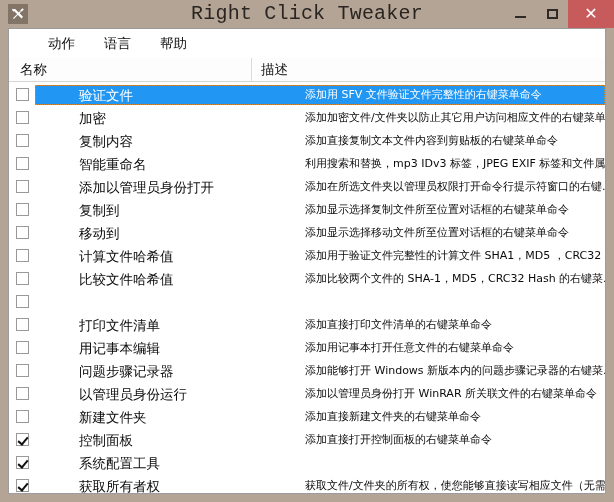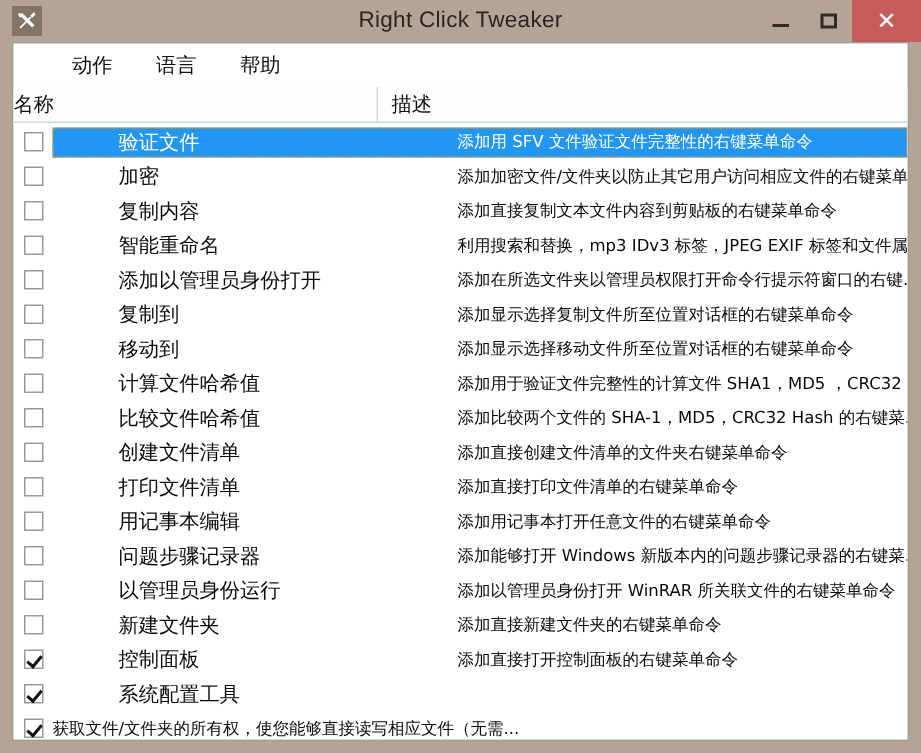--- a/index.html
+++ b/index.html
@@ -47,23 +47,23 @@
     align-items: center;
     justify-content: center;
   }
   .app-icon svg { display: block; }
   .title-text {
     position: absolute;
     left: 0; right: 0;
     top: 0;
     line-height: 28px;
     text-align: center;
-    font-size: 15px;
+    font-size: 20px;
     color: #2a2520;
-    font-family: Liberation Sans, sans-serif;
+    font-family: Liberation Mono, monospace;
     letter-spacing: 0.2px;
     pointer-events: none;
   }
   .winbtns {
     position: absolute;
     right: 0;
     top: 0;
     height: 28px;
     display: flex;
   }
@@ -150,20 +150,21 @@
     font-size: 13.5px;
     color: #101010;
     display: flex;
     align-items: center;
     box-sizing: border-box;
     font-family: "DejaVu Sans", sans-serif;
     height: 100%;
   }
   .col-head.name {
     width: 243px;
+    padding-left: 11px;
     border-right: 1px solid #dadada;
   }
   .col-head.desc {
     flex: 1;
     padding-left: 9px;
   }
 
   .rows {
     flex: 1 1 auto;
     padding-top: 1px;
@@ -361,24 +362,20 @@
             </div>
             <div class="row-body">
               <div class="cell-name">比较文件哈希值</div>
               <div class="cell-desc">添加比较两个文件的 SHA-1，MD5，CRC32 Hash 的右键菜...</div>
             </div>
           </div>
           <div class="row">
             <div class="cb-wrap">
               <div class="cb"></div>
             </div>
-            <div class="row-body">
-              <div class="cell-name">创建文件清单</div>
-              <div class="cell-desc">添加直接创建文件清单的文件夹右键菜单命令</div>
-            </div>
           </div>
           <div class="row">
             <div class="cb-wrap">
               <div class="cb"></div>
             </div>
             <div class="row-body">
               <div class="cell-name">打印文件清单</div>
               <div class="cell-desc">添加直接打印文件清单的右键菜单命令</div>
             </div>
           </div>
@@ -433,20 +430,21 @@
             </div>
             <div class="row-body">
               <div class="cell-name">系统配置工具</div>
             </div>
           </div>
           <div class="row">
             <div class="cb-wrap">
               <div class="cb checked"></div>
             </div>
             <div class="row-body">
+              <div class="cell-name">获取所有者权</div>
               <div class="cell-desc">获取文件/文件夹的所有权，使您能够直接读写相应文件（无需...</div>
             </div>
           </div>
         </div>
     </div>
 
   </div>
 </div>
 
 </body></html>

